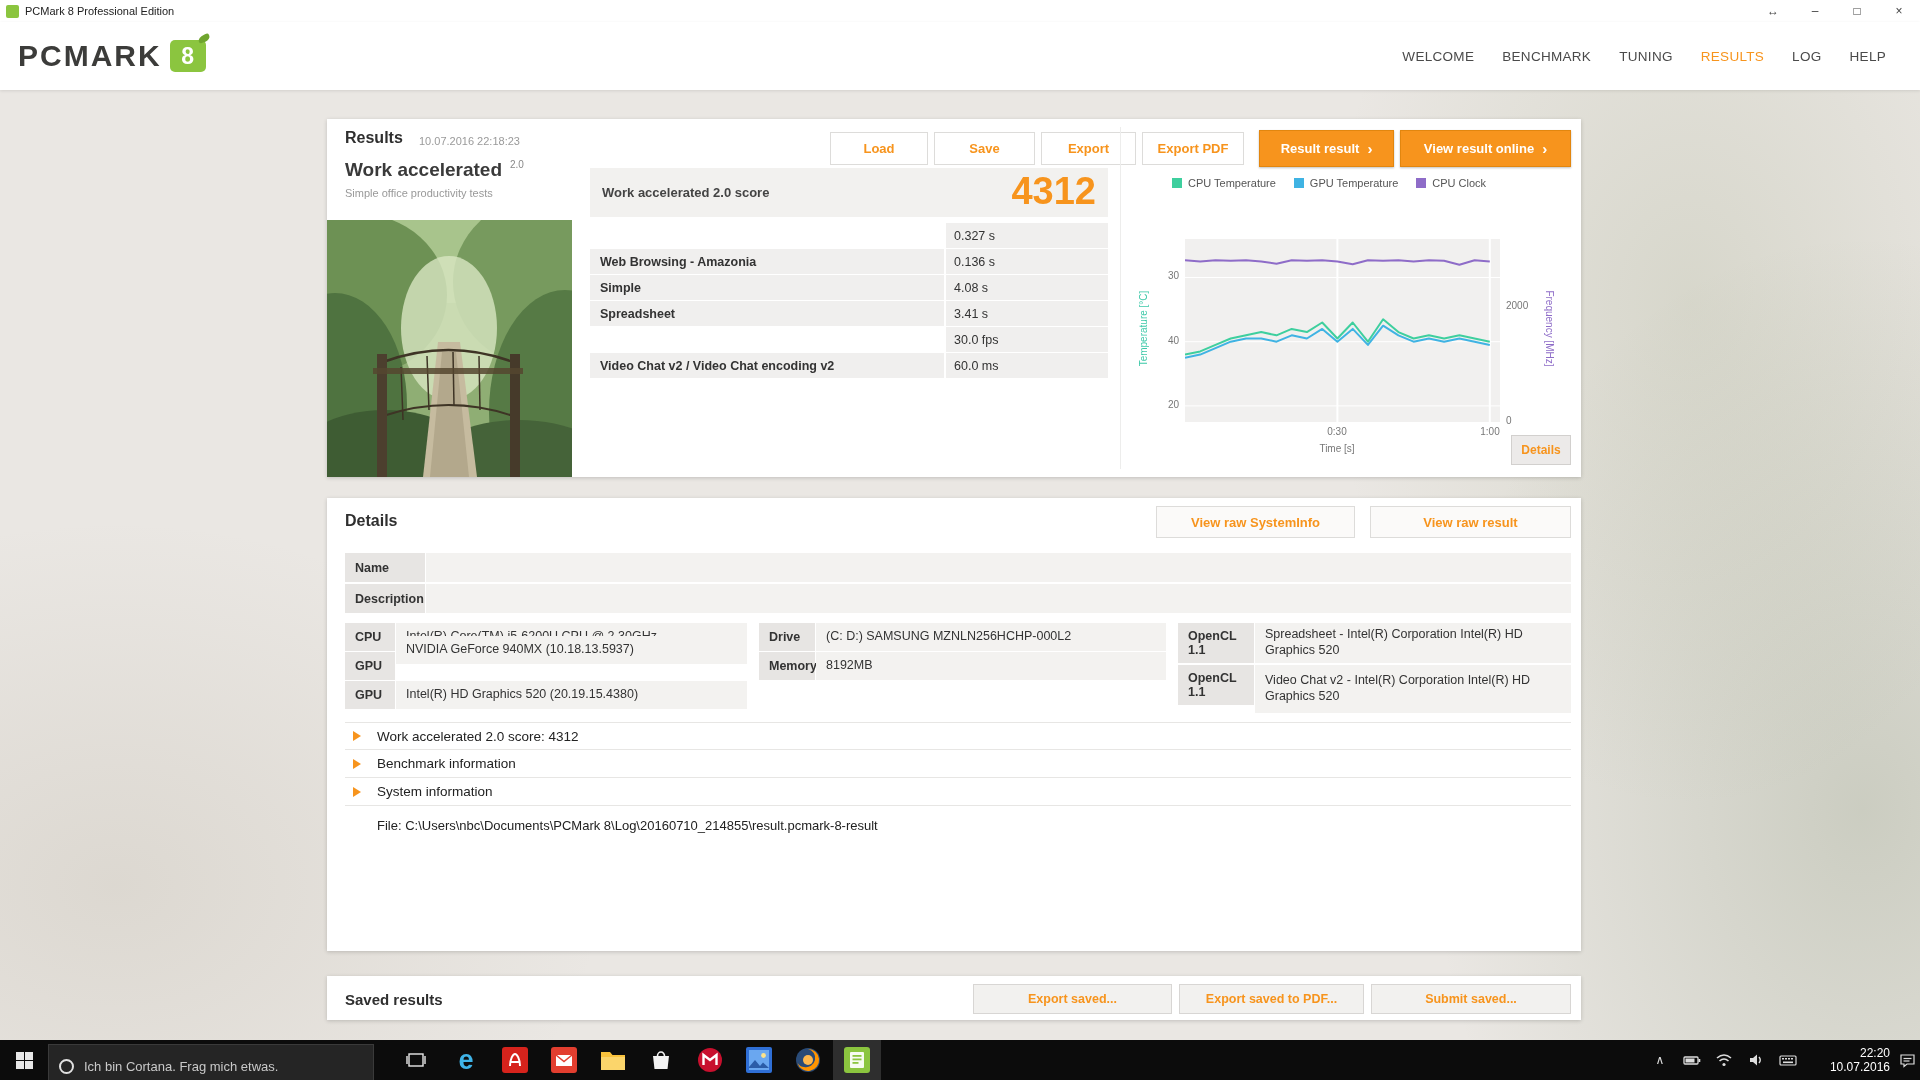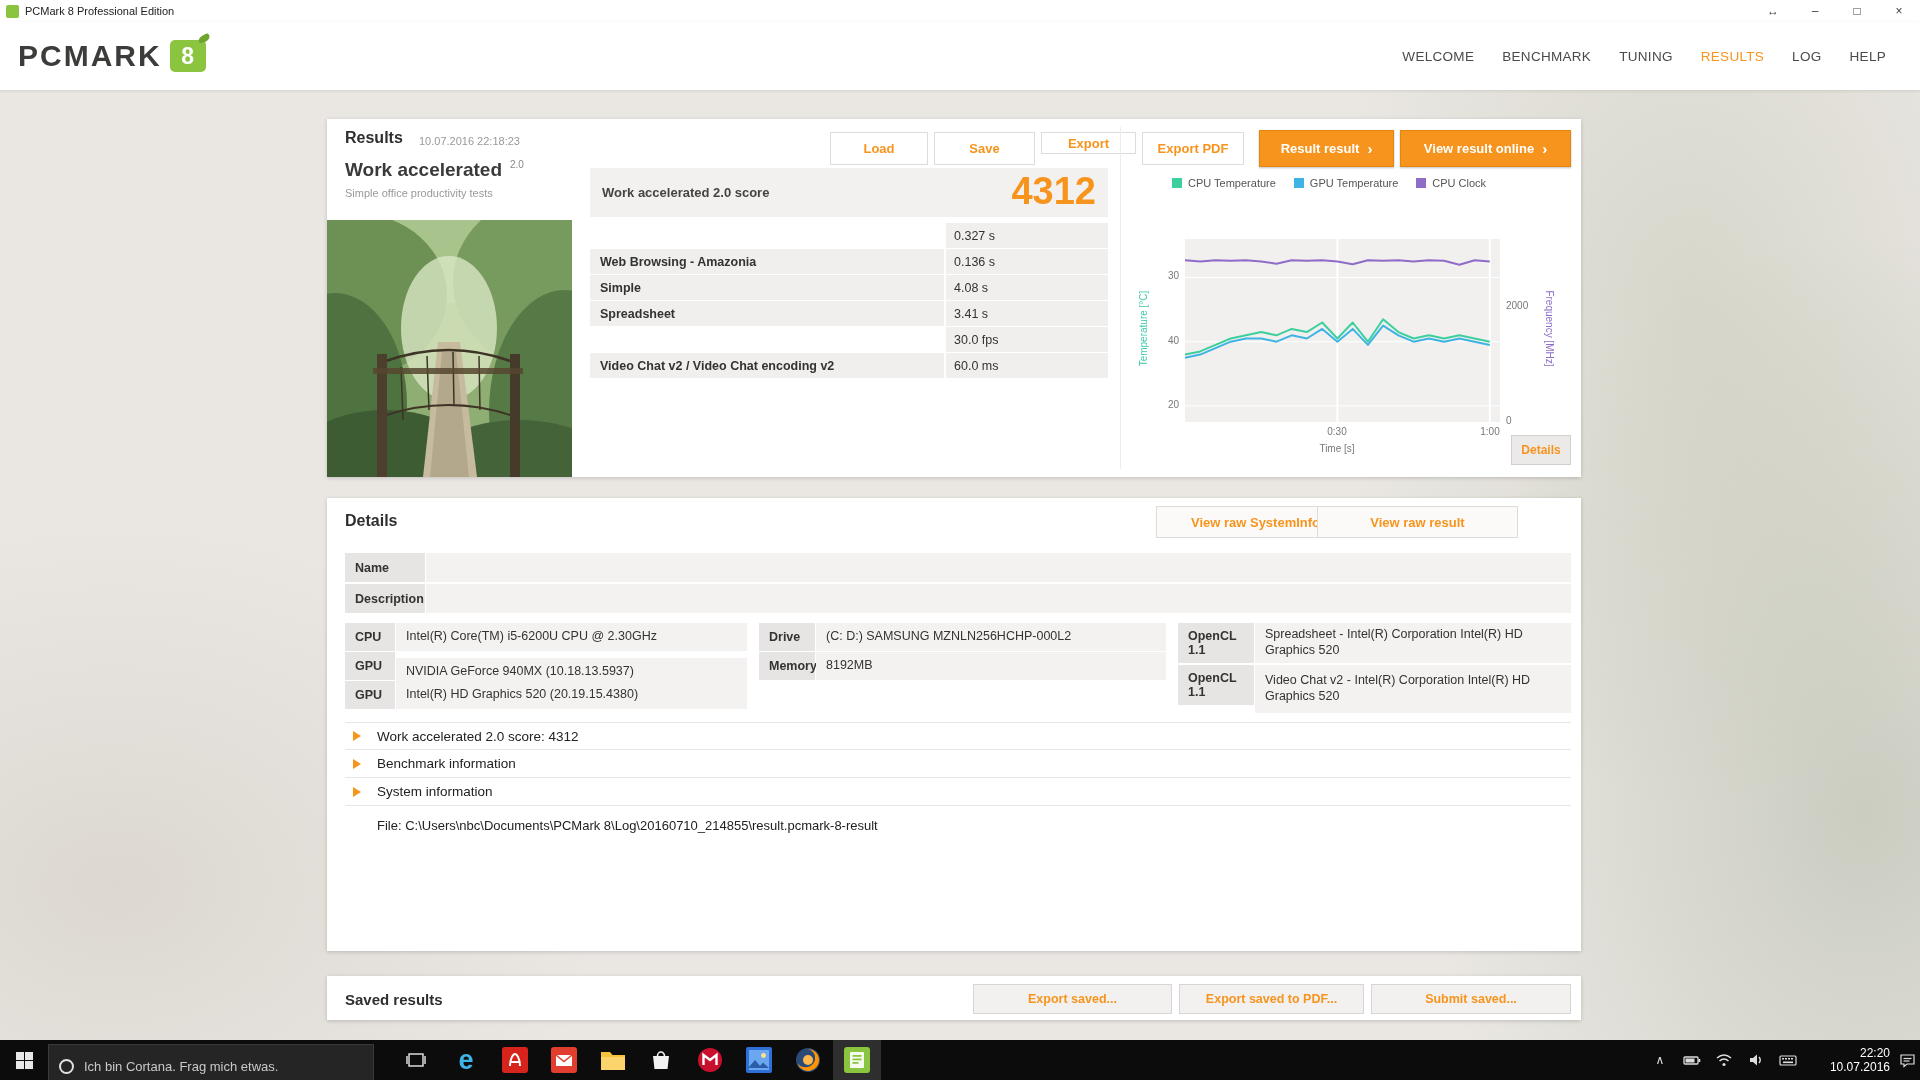--- a/index.html
+++ b/index.html
@@ -155,21 +155,21 @@
       <span class="nav-item">HELP</span>
     </nav>
   </div>
 
   <div class="card card-results">
     <span class="panel-title abs" style="left:18px;top:10px;">Results</span>
     <span class="timestamp abs" style="left:92px;top:16px;">10.07.2016 22:18:23</span>
 
     <button class="btn-outline" style="left:503px;top:13px;width:98px;height:33px;">Load</button>
     <button class="btn-outline" style="left:607px;top:13px;width:101px;height:33px;">Save</button>
-    <button class="btn-outline" style="left:714px;top:13px;width:95px;height:22px;">Export</button>
+    <button class="btn-outline" style="left:714px;top:13px;width:95px;height:33px;">Export</button>
     <button class="btn-outline" style="left:815px;top:13px;width:102px;height:33px;">Export PDF</button>
     <button class="btn-solid" style="left:932px;top:11px;width:135px;height:37px;">
       <span>Result result</span>
       <span class="chev">›</span>
     </button>
     <button class="btn-solid" style="left:1073px;top:11px;width:171px;height:37px;">
       <span>View result online</span>
       <span class="chev">›</span>
     </button>
 
@@ -272,31 +272,31 @@
     <span class="tick" style="left:975px;top:324px;width:70px;text-align:center;">Time [s]</span>
     <span class="axis-label rot-left" style="left: 746px; top: 204px; color: rgb(63, 201, 169);">Temperature [°C]</span>
     <span class="axis-label rot-right" style="left: 1152px; top: 204px; color: rgb(142, 108, 200);">Frequency [MHz]</span>
 
     <button class="btn-gray" style="left:1184px;top:316px;width:60px;height:30px;">Details</button>
   </div>
 
   <div class="card card-details">
     <span class="panel-title abs" style="left:18px;top:14px;">Details</span>
     <button class="btn-outline" style="left:829px;top:8px;width:199px;height:32px;background:#fbfaf9;">View raw SystemInfo</button>
-    <button class="btn-outline" style="left:990px;top:8px;width:201px;height:32px;background:#fbfaf9;">View raw result</button>
+    <button class="btn-outline" style="left:1043px;top:8px;width:201px;height:32px;background:#fbfaf9;">View raw result</button>
 
     <div class="cell-label" style="left:18px;top:55px;width:80px;height:29px;">Name</div>
     <div class="cell-value" style="left:99px;top:55px;width:1145px;height:29px;"></div>
     <div class="cell-label" style="left:18px;top:86px;width:80px;height:29px;">Description</div>
     <div class="cell-value" style="left:99px;top:86px;width:1145px;height:29px;"></div>
 
     <div class="cell-label" style="left:18px;top:125px;width:50px;height:28px;">CPU</div>
     <div class="cell-value" style="left:69px;top:125px;width:351px;height:28px;">Intel(R) Core(TM) i5-6200U CPU @ 2.30GHz</div>
     <div class="cell-label" style="left:18px;top:154px;width:50px;height:28px;">GPU</div>
-    <div class="cell-value" style="left:69px;top:160px;width:351px;height:28px;">NVIDIA GeForce 940MX (10.18.13.5937)</div>
+    <div class="cell-value" style="left:69px;top:138px;width:351px;height:28px;">NVIDIA GeForce 940MX (10.18.13.5937)</div>
     <div class="cell-label" style="left:18px;top:183px;width:50px;height:28px;">GPU</div>
     <div class="cell-value" style="left:69px;top:183px;width:351px;height:28px;">Intel(R) HD Graphics 520 (20.19.15.4380)</div>
 
     <div class="cell-label" style="left:432px;top:125px;width:56px;height:28px;">Drive</div>
     <div class="cell-value" style="left:489px;top:125px;width:350px;height:28px;">(C: D:) SAMSUNG MZNLN256HCHP-000L2</div>
     <div class="cell-label" style="left:432px;top:154px;width:56px;height:28px;">Memory</div>
     <div class="cell-value" style="left:489px;top:154px;width:350px;height:28px;">8192MB</div>
 
     <div class="cell-label" style="left:851px;top:125px;width:76px;height:40px;">OpenCL 1.1</div>
     <div class="cell-value" style="left:928px;top:125px;width:316px;height:40px;">Spreadsheet - Intel(R) Corporation Intel(R) HD Graphics 520</div>

